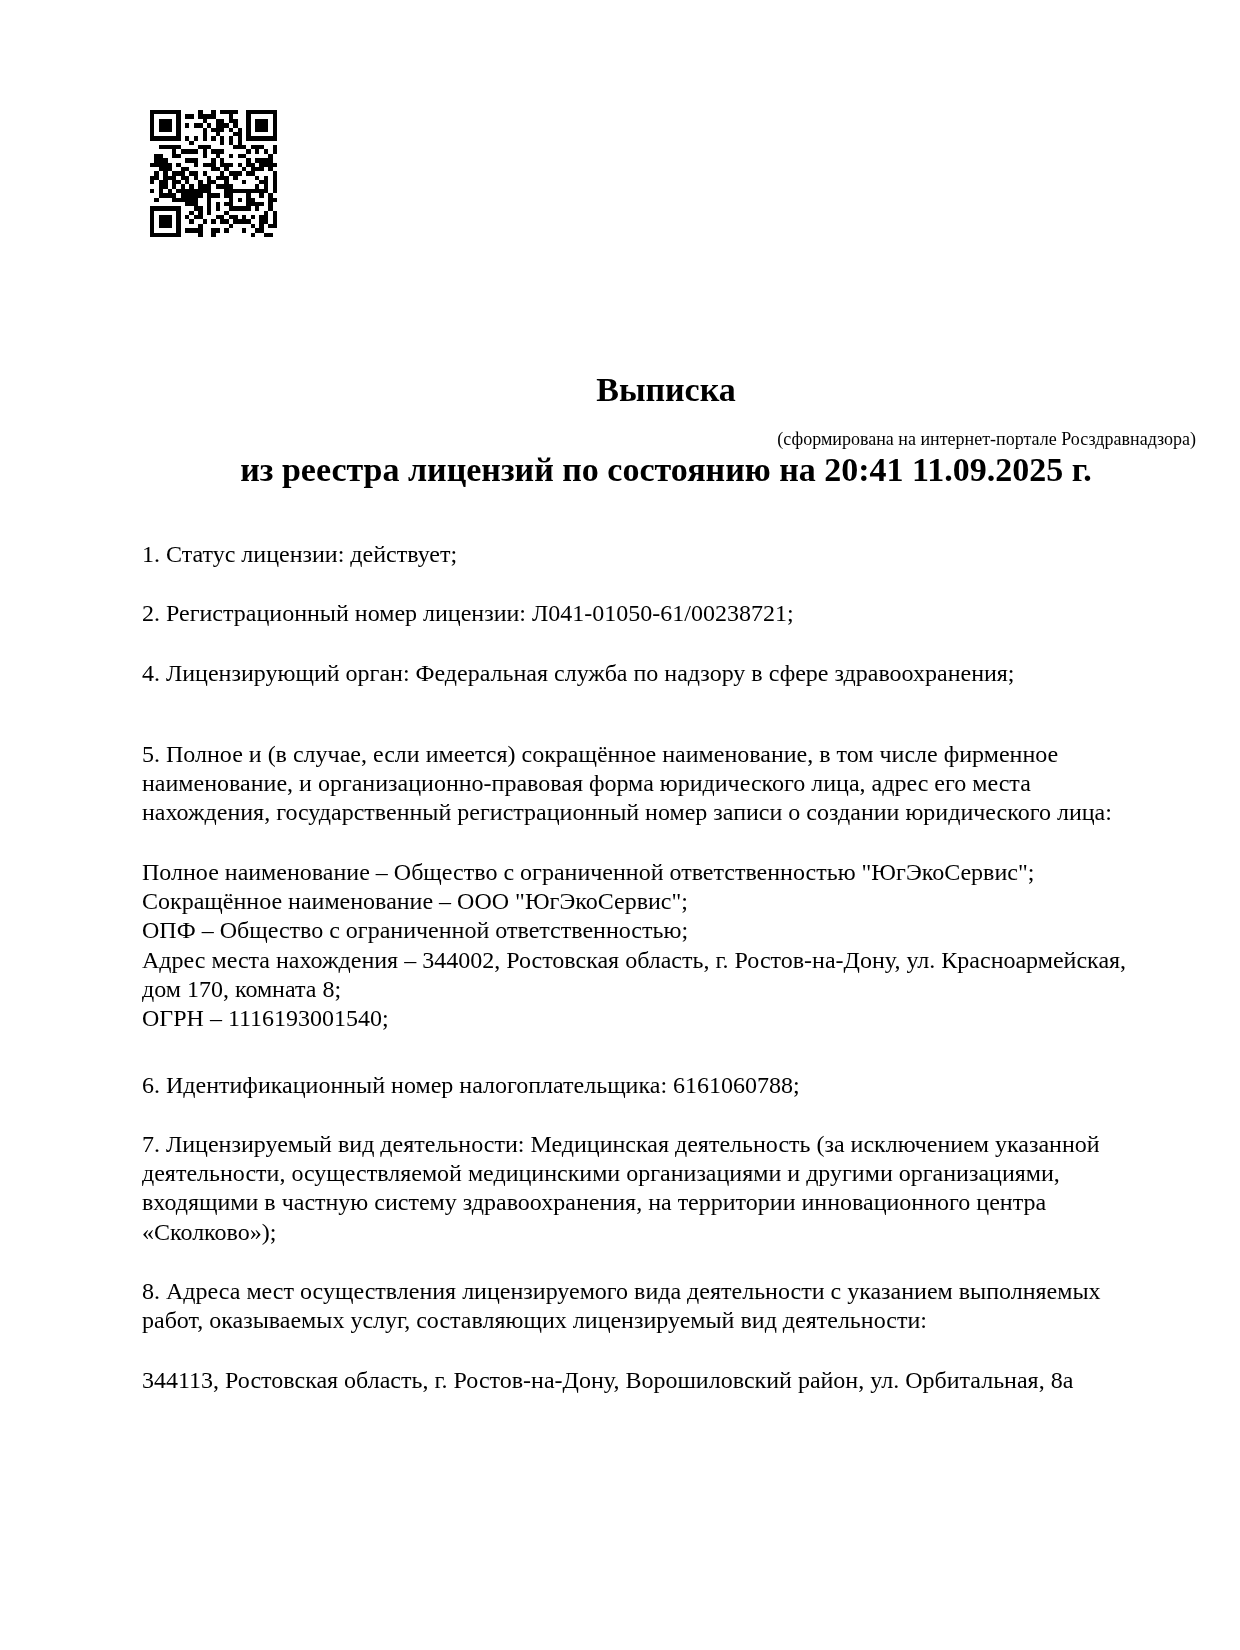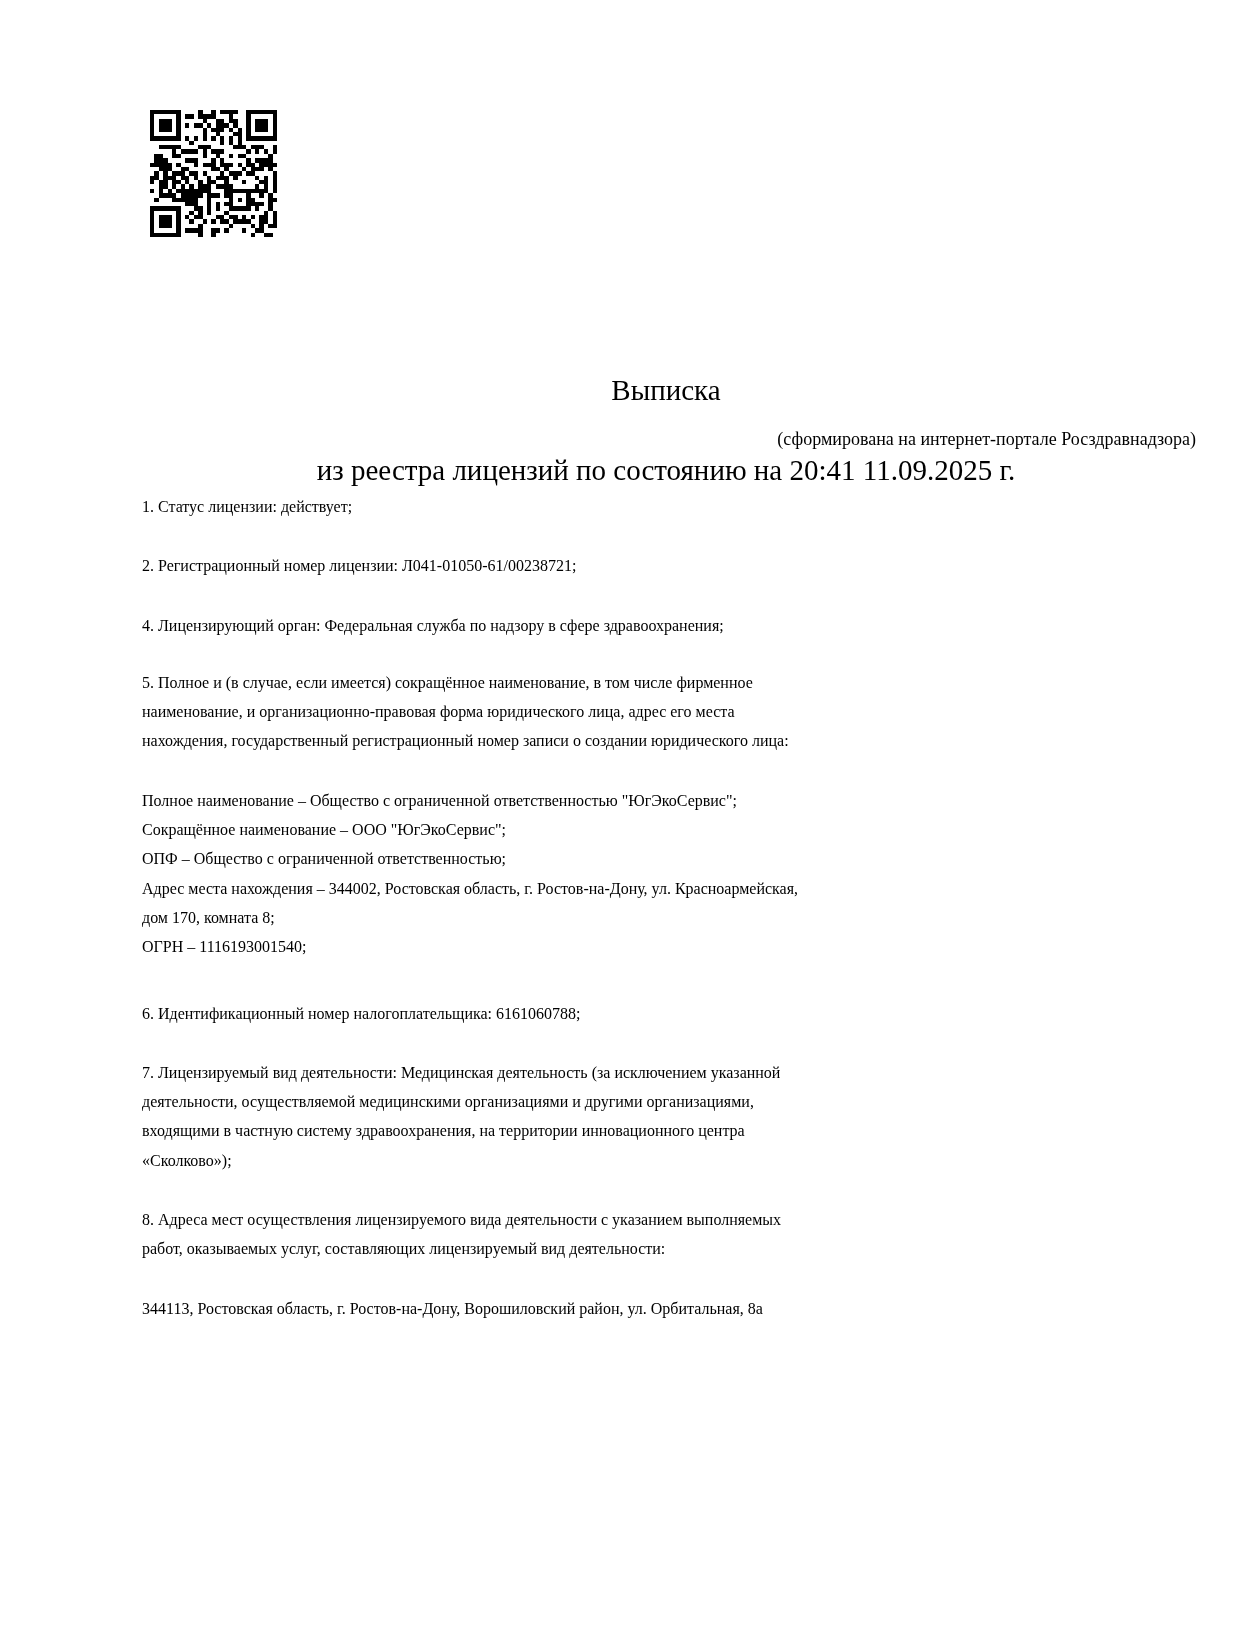--- a/index.html
+++ b/index.html
@@ -18,47 +18,47 @@
     top:110px;
     width:127px;
     height:127px;
   }
   .title {
     position:absolute;
     left:145px;
     top:330px;
     width:1042px;
     text-align:center;
-    font-weight:normal;
-    font-size:29px;
+    font-weight:bold;
+    font-size:34px;
     line-height:40px;
     white-space:pre-line;
   }
   .subtitle {
     position:absolute;
     left:154px;
     top:427px;
     width:1042px;
     text-align:right;
     font-size:18px;
     line-height:24px;
   }
   .doc-body {
     position:absolute;
     left:142px;
-    top:492px;
+    top:540px;
     width:1050px;
-    font-size:16px;
+    font-size:24px;
     line-height:29.3px;
   }
   .para {
     margin:0 0 30px 0;
     white-space:pre-line;
   }
-  .para.mb-36 { margin-bottom:28px; }
+  .para.mb-36 { margin-bottom:52px; }
   .para.mb-37 { margin-bottom:37px; }
 </style>
 </head>
 <body>
 
 <div class="page">
 
   <svg class="qr" id="qr-svg" viewBox="0 0 29 29" shape-rendering="crispEdges">
       <rect x="0" y="0" width="1" height="1" fill="#000"></rect>
       <rect x="1" y="0" width="1" height="1" fill="#000"></rect>

